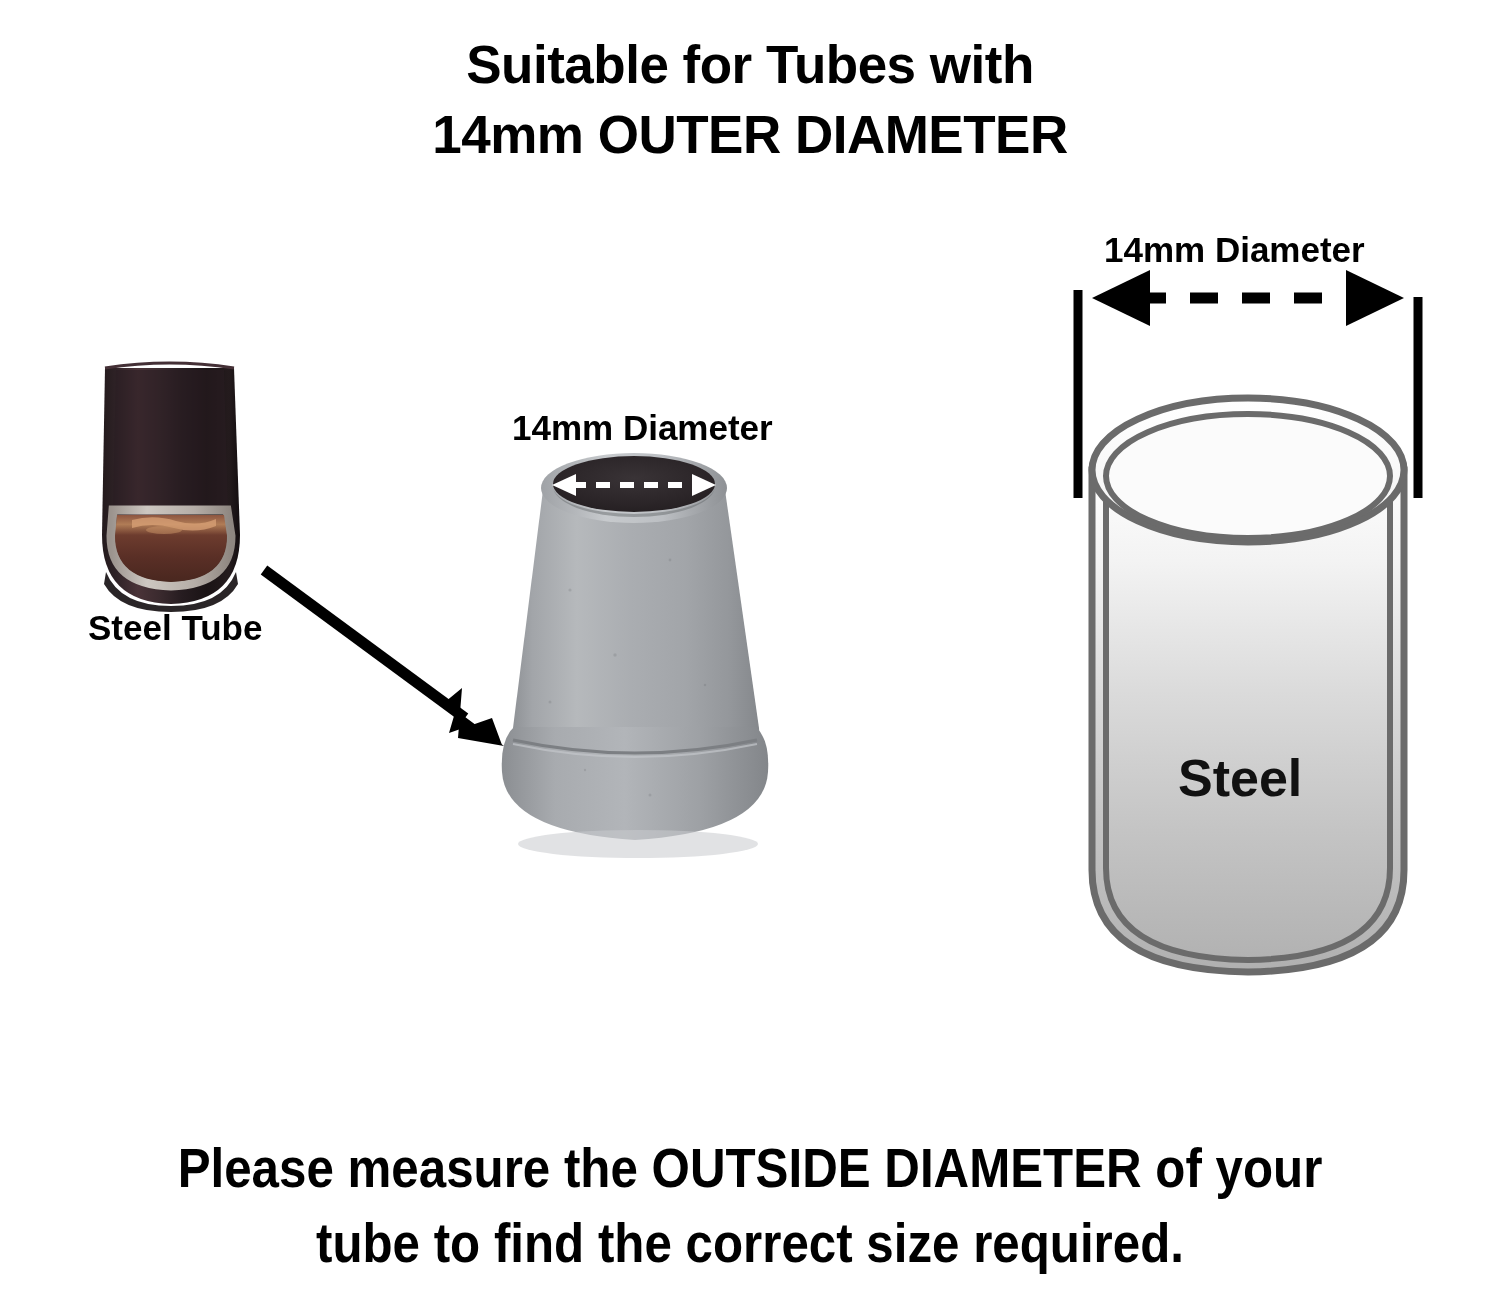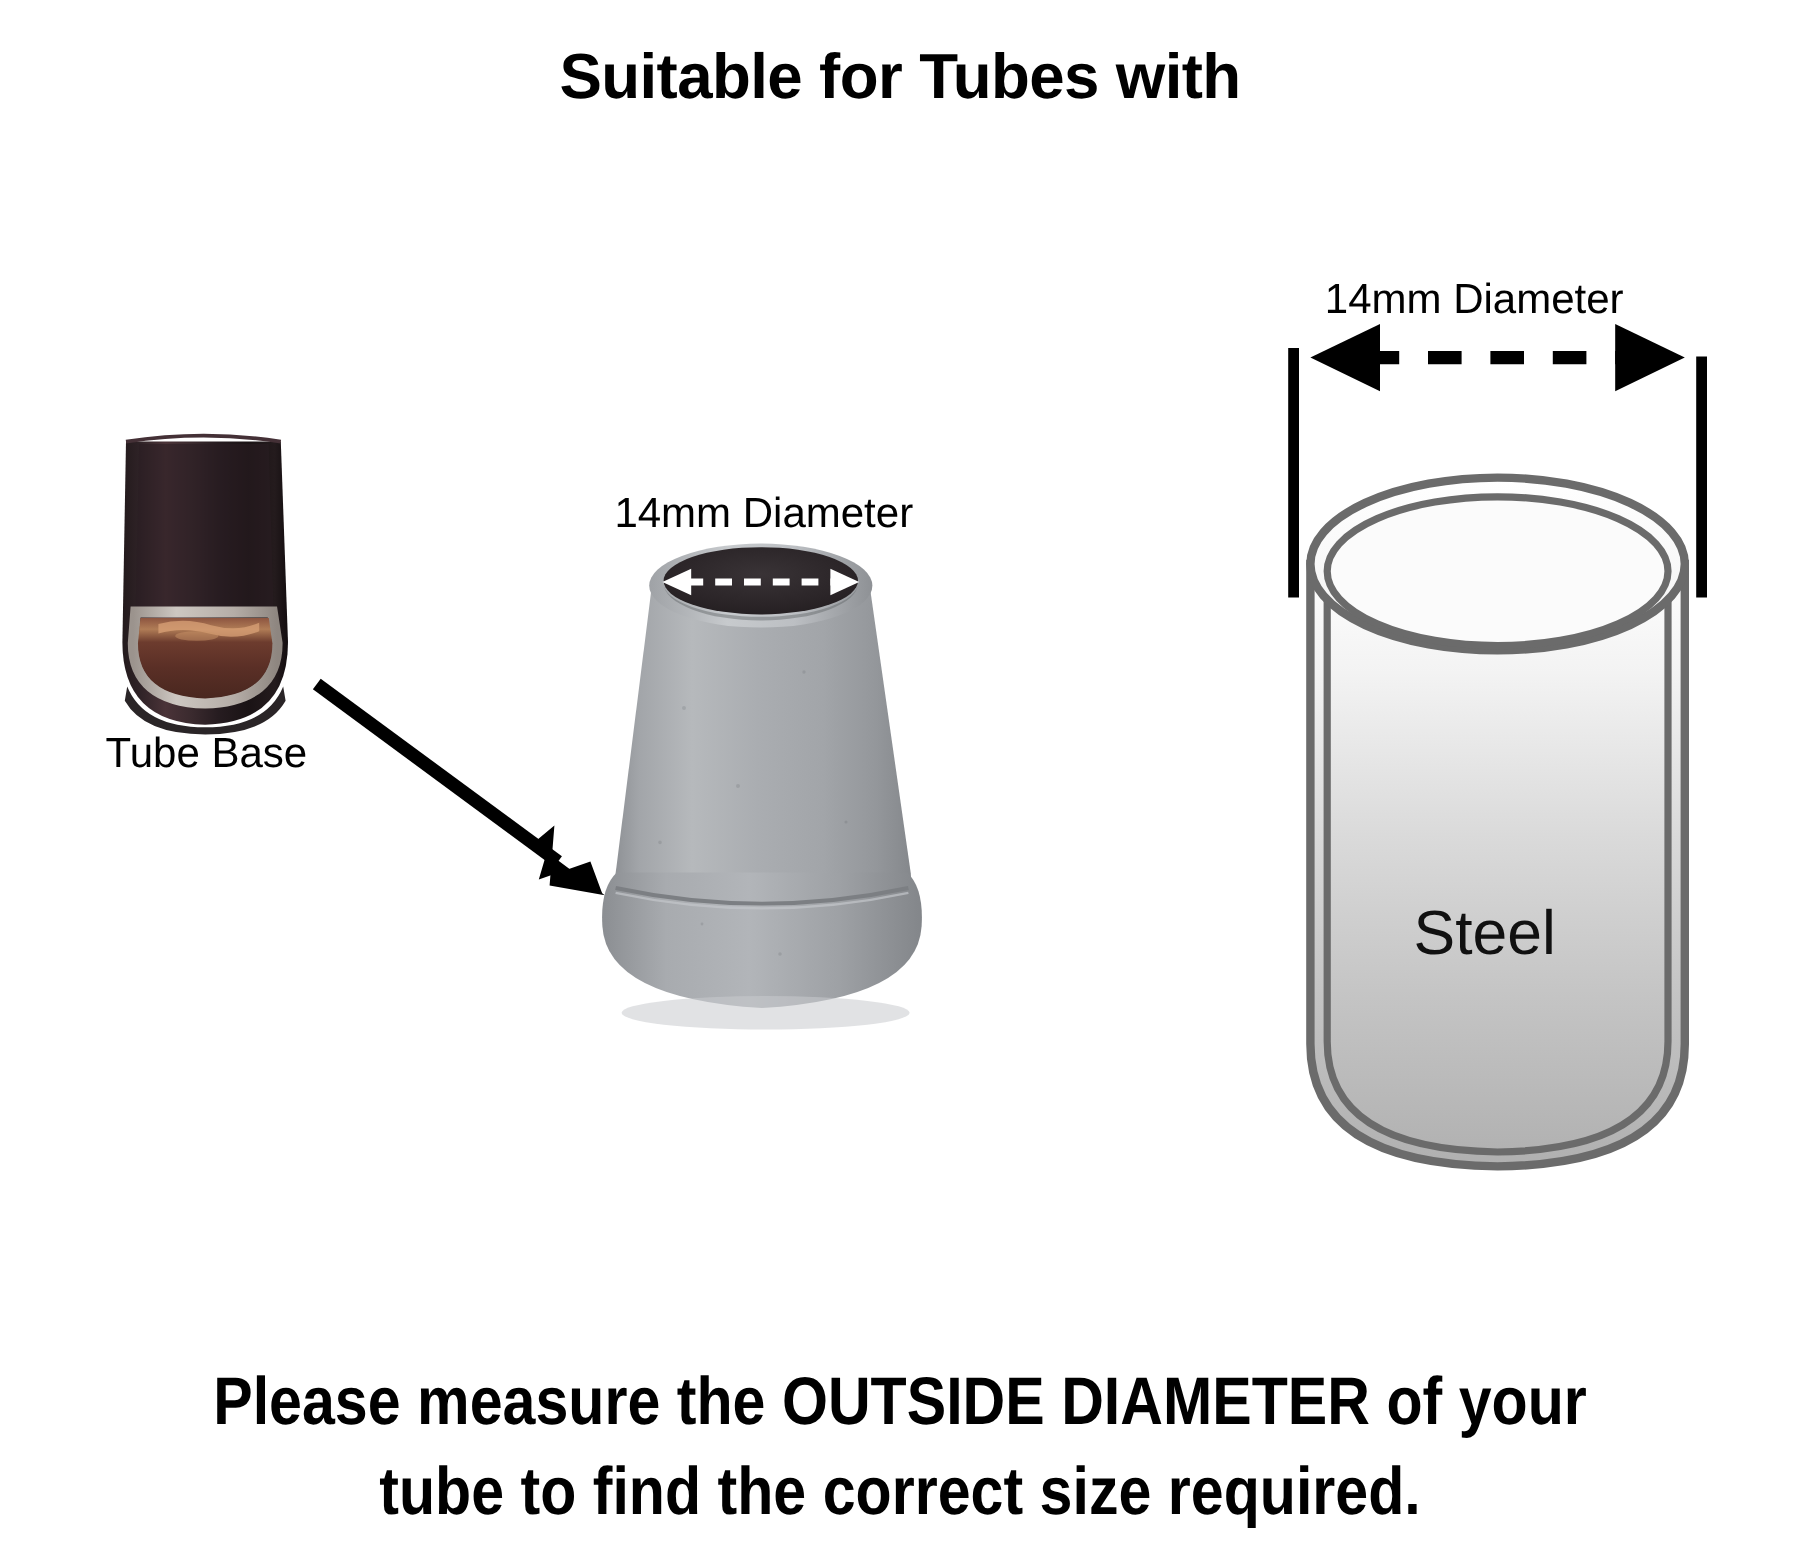--- a/index.html
+++ b/index.html
@@ -43,21 +43,21 @@
     line-height: 1.34;
     color: #000000;
     transform: scaleX(0.88);
     transform-origin: 50% 0;
   }
   #footer-note .fn-line { display: block; }
 
   
   .diagram-label {
     position: absolute;
-    font-weight: normal;
+    font-weight: bold;
     color: #000000;
     white-space: nowrap;
   }
 
   #steel-base-label {
     left: 88px;
     top: 608px;
     font-size: 35px;
   }
   #center-cap-label {
@@ -85,20 +85,21 @@
   #steel-base-art { left: 60px;  top: 340px; }
   #arrow-art      { left: 230px; top: 540px; }
   #ferrule-art    { left: 480px; top: 440px; }
   #tube-art       { left: 1040px; top: 270px; }
 </style>
 </head>
 <body>
 
 <div id="headline">
   <span class="hl-line">Suitable for Tubes with</span>
+  <span class="hl-line">14mm OUTER DIAMETER</span>
 </div>
 
 <svg id="steel-base-art" class="art-svg" width="280" height="320" viewBox="0 0 280 320">
   <defs>
     <linearGradient id="rubberGrad" x1="0" y1="0" x2="1" y2="0">
       <stop offset="0%" stop-color="#231a1c"></stop>
       <stop offset="10%" stop-color="#2e2226"></stop>
       <stop offset="26%" stop-color="#4a3338"></stop>
       <stop offset="42%" stop-color="#3a2a2e"></stop>
       <stop offset="58%" stop-color="#261c20"></stop>
@@ -135,21 +136,21 @@
   <path d="M 57 175 L 55 196 Q 55 240 111 242 Q 167 240 167 196 L 164 175 Z" fill="url(#steelGrad)"></path>
 
   <path d="M 72 180 q 22 -6 44 1 q 22 6 40 -2 l 0 7 q -20 8 -42 2 q -22 -6 -42 0 Z" fill="#d9a277" opacity="0.75"></path>
   <ellipse cx="104" cy="190" rx="18" ry="4" fill="#c99468" opacity="0.5"></ellipse>
 
   <path d="M 46 232 Q 60 266 111 266 Q 162 266 176 232 L 178 244 Q 162 272 111 272 Q 60 272 44 244 Z" fill="#130d0f" opacity="0.9"></path>
 
   <path d="M 45 28 Q 110 18 174 28" fill="none" stroke="#443036" stroke-width="3"></path>
 </svg>
 
-<div id="steel-base-label" class="diagram-label">Tube Base</div>
+<div id="steel-base-label" class="diagram-label">Steel Tube</div>
 
 <svg id="arrow-art" class="art-svg" width="330" height="230" viewBox="0 0 330 230">
   <line x1="34" y1="30" x2="235" y2="178" stroke="#000000" stroke-width="11"></line>
   <polygon points="272,205 218,168 231,152 219,193 262,178" fill="#000000"></polygon>
   <polygon points="274,206 215,162 232,148 228,198" fill="#000000"></polygon>
 </svg>
 
 <svg id="ferrule-art" class="art-svg" width="350" height="470" viewBox="0 0 350 470">
   <defs>
     <linearGradient id="capGrad" x1="0" y1="0" x2="1" y2="0">

